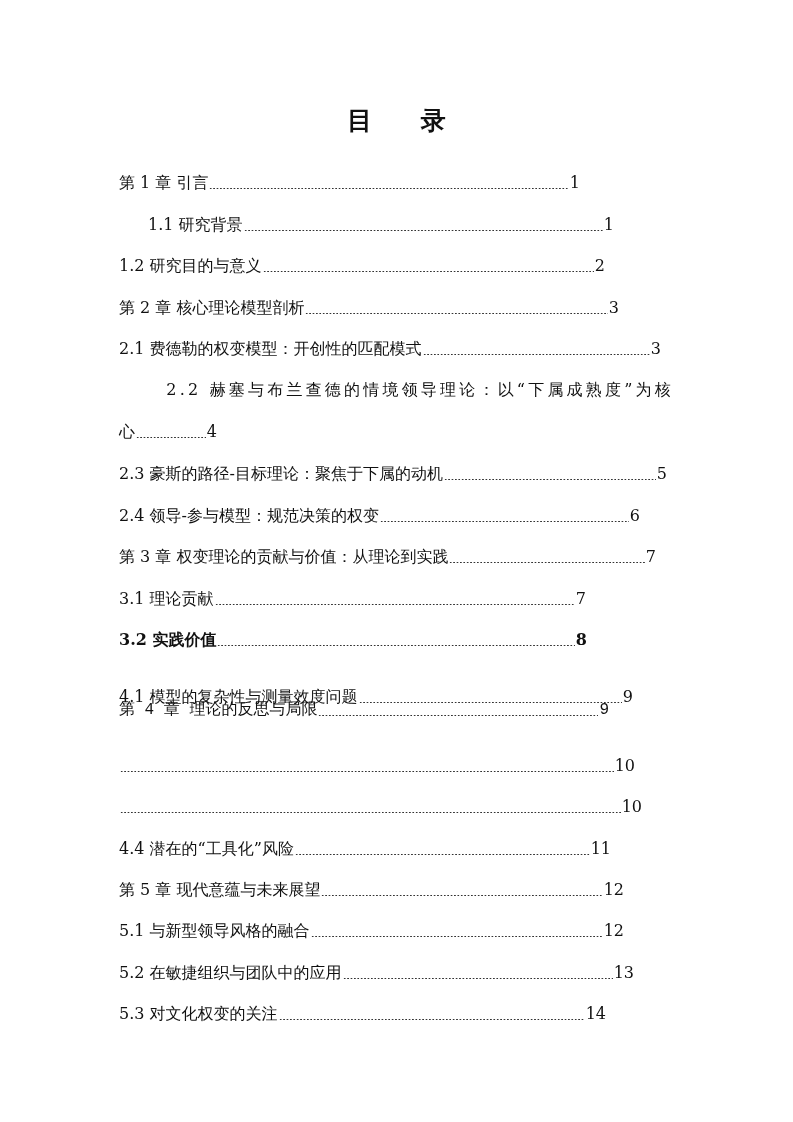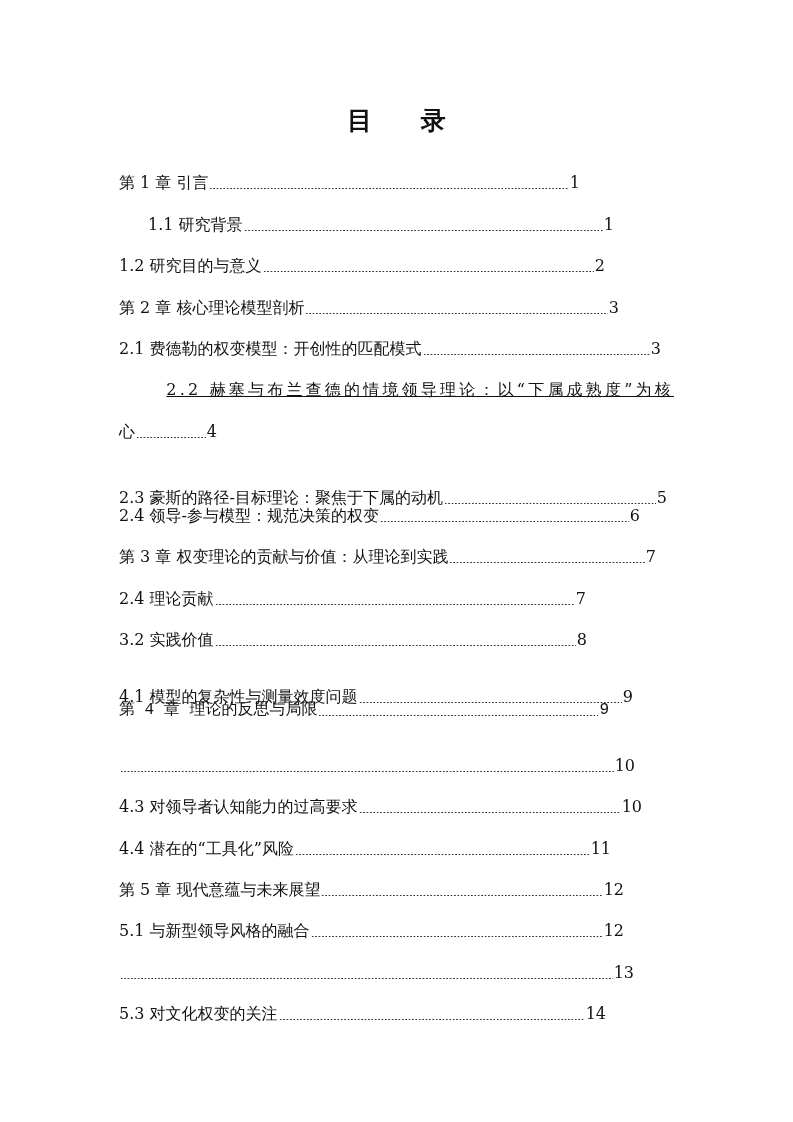--- a/index.html
+++ b/index.html
@@ -17,21 +17,21 @@
     font-size: 16px; display: flex; align-items: baseline; white-space: nowrap; justify-content: flex-end;
   }
   .row .label { flex: 0 0 auto; }
   .row .dots {
     flex: 1 1 auto; overflow: hidden; margin: 0 1px;
     background-image: radial-gradient(circle, #333 0.7px, transparent 0.9px);
     background-size: 3.4px 3px; background-repeat: repeat-x; background-position: 0 15px;
     height: 22px; align-self: stretch;
   }
   .row .page { flex: 0 0 auto; }
-  .row.justified .label { letter-spacing: 3.2px; text-decoration: underline; }
+  .row.justified .label { letter-spacing: 3.2px; }
 </style>
 </head>
 <body>
 
 <div class="title">目 录</div>
 
 <div id="toc">
     <div class="row" style="top: 172px; width: 461px;">
     <span class="label">第 1 章  引言</span>
     <span class="dots"></span>
@@ -59,80 +59,80 @@
   </div>
     <div class="row justified" style="top: 379px; width: 555px;">
     <span class="label">2.2  赫塞与布兰查德的情境领导理论：以“下属成熟度”为核</span>
 
   </div>
     <div class="row" style="top: 421px; width: 98px;">
     <span class="label">心</span>
     <span class="dots"></span>
     <span class="page">4</span>
   </div>
-    <div class="row" style="top: 463px; width: 548px; margin-top: 24px;">
+    <div class="row" style="top: 463px; width: 548px;">
     <span class="label">2.3  豪斯的路径-目标理论：聚焦于下属的动机</span>
     <span class="dots"></span>
     <span class="page">5</span>
   </div>
     <div class="row" style="top: 505px; width: 521px;">
     <span class="label">2.4  领导-参与模型：规范决策的权变</span>
     <span class="dots"></span>
     <span class="page">6</span>
   </div>
     <div class="row" style="top: 546px; width: 537px;">
     <span class="label">第 3 章  权变理论的贡献与价值：从理论到实践</span>
     <span class="dots"></span>
     <span class="page">7</span>
   </div>
     <div class="row" style="top: 588px; width: 467px;">
-    <span class="label">2.4  理论贡献</span>
+    <span class="label">3.1  理论贡献</span>
     <span class="dots"></span>
     <span class="page">7</span>
   </div>
-    <div class="row" style="top: 629px; width: 468px;">
+    <div class="row" style="top: 629px; width: 468px; font-weight: bold;">
     <span class="label">3.2  实践价值</span>
     <span class="dots"></span>
     <span class="page">8</span>
   </div>
     <div class="row" style="top: 699px; width: 490px; font-family: Liberation Mono, monospace;">
     <span class="label">第 4 章  理论的反思与局限</span>
     <span class="dots"></span>
     <span class="page">9</span>
   </div>
     <div class="row" style="top: 686px; width: 514px;">
     <span class="label">4.1  模型的复杂性与测量效度问题</span>
     <span class="dots"></span>
     <span class="page">9</span>
   </div>
     <div class="row" style="top: 755px; width: 516px;">
     <span class="dots"></span>
     <span class="page">10</span>
   </div>
     <div class="row" style="top: 796px; width: 523px;">
-    <span class="label">4.3  对领导者认知能力的过高要求</span>
     <span class="dots"></span>
     <span class="page">10</span>
   </div>
     <div class="row" style="top: 838px; width: 492px;">
     <span class="label">4.4  潜在的“工具化”风险</span>
     <span class="dots"></span>
     <span class="page">11</span>
   </div>
     <div class="row" style="top: 879px; width: 505px;">
     <span class="label">第 5 章  现代意蕴与未来展望</span>
     <span class="dots"></span>
     <span class="page">12</span>
   </div>
     <div class="row" style="top: 920px; width: 505px;">
     <span class="label">5.1  与新型领导风格的融合</span>
     <span class="dots"></span>
     <span class="page">12</span>
   </div>
     <div class="row" style="top: 962px; width: 515px;">
+    <span class="label">5.2  在敏捷组织与团队中的应用</span>
     <span class="dots"></span>
     <span class="page">13</span>
   </div>
     <div class="row" style="top: 1003px; width: 487px;">
     <span class="label">5.3  对文化权变的关注</span>
     <span class="dots"></span>
     <span class="page">14</span>
   </div>
   </div>
 

